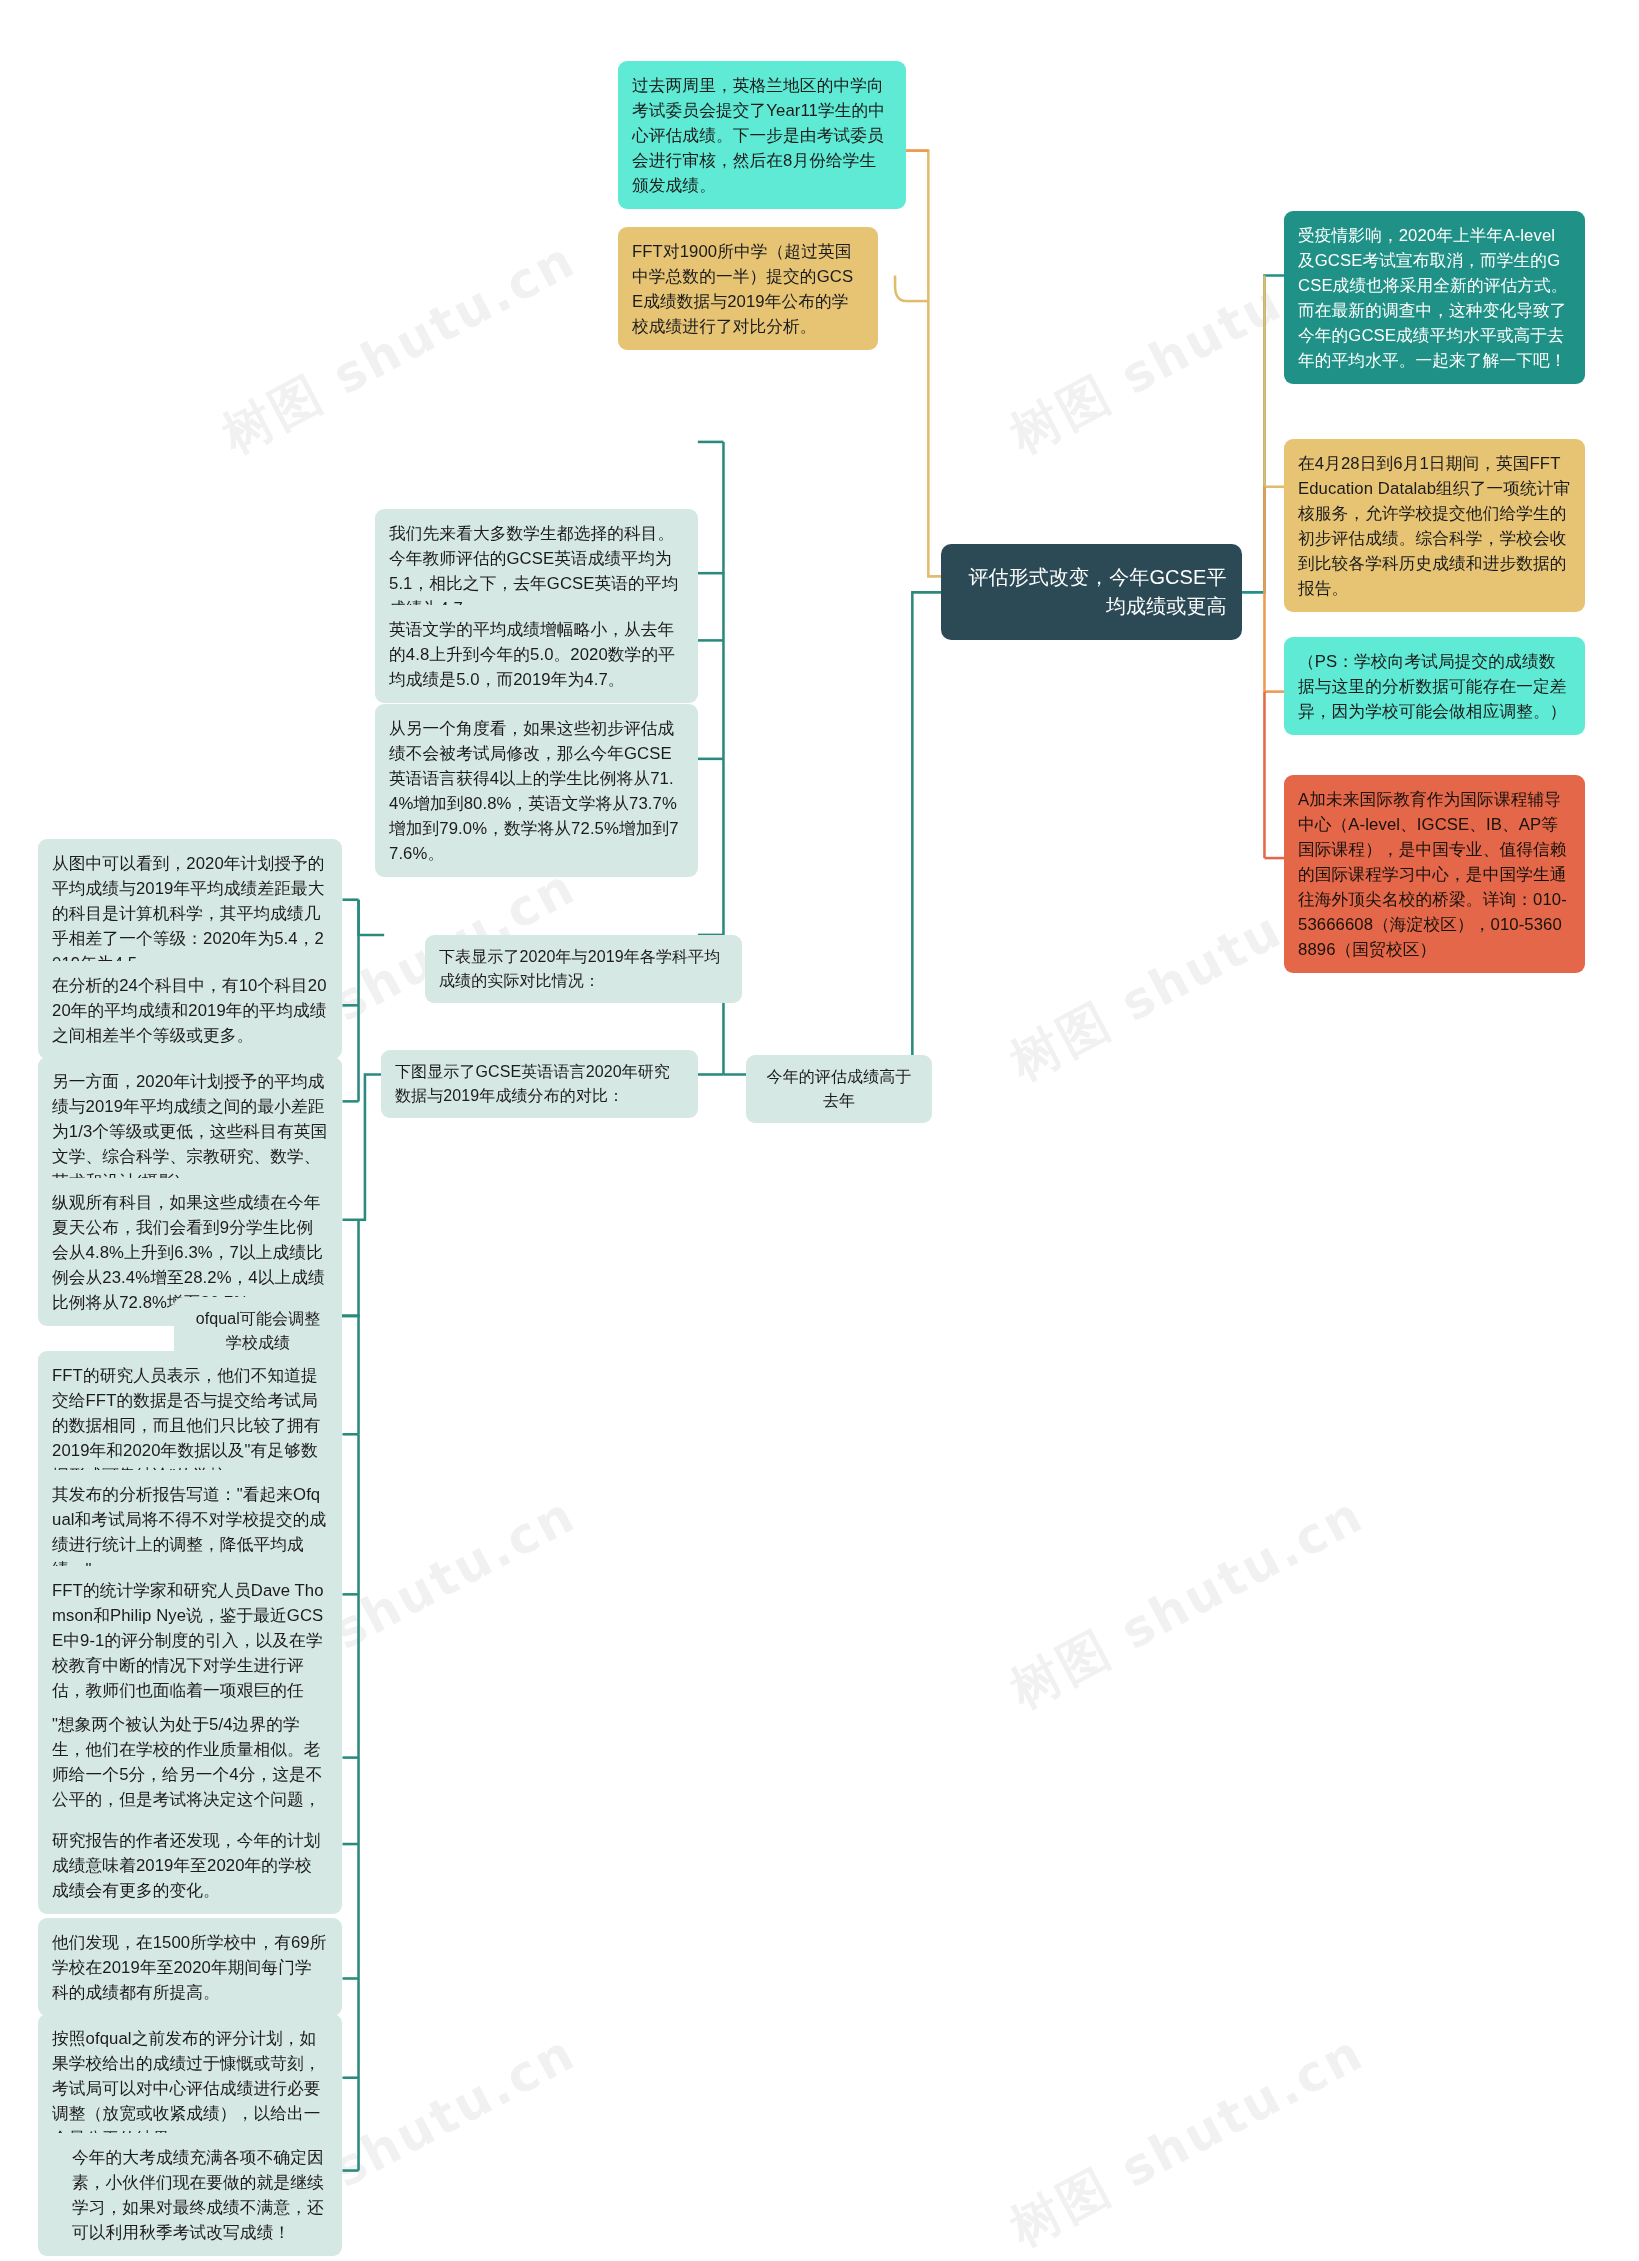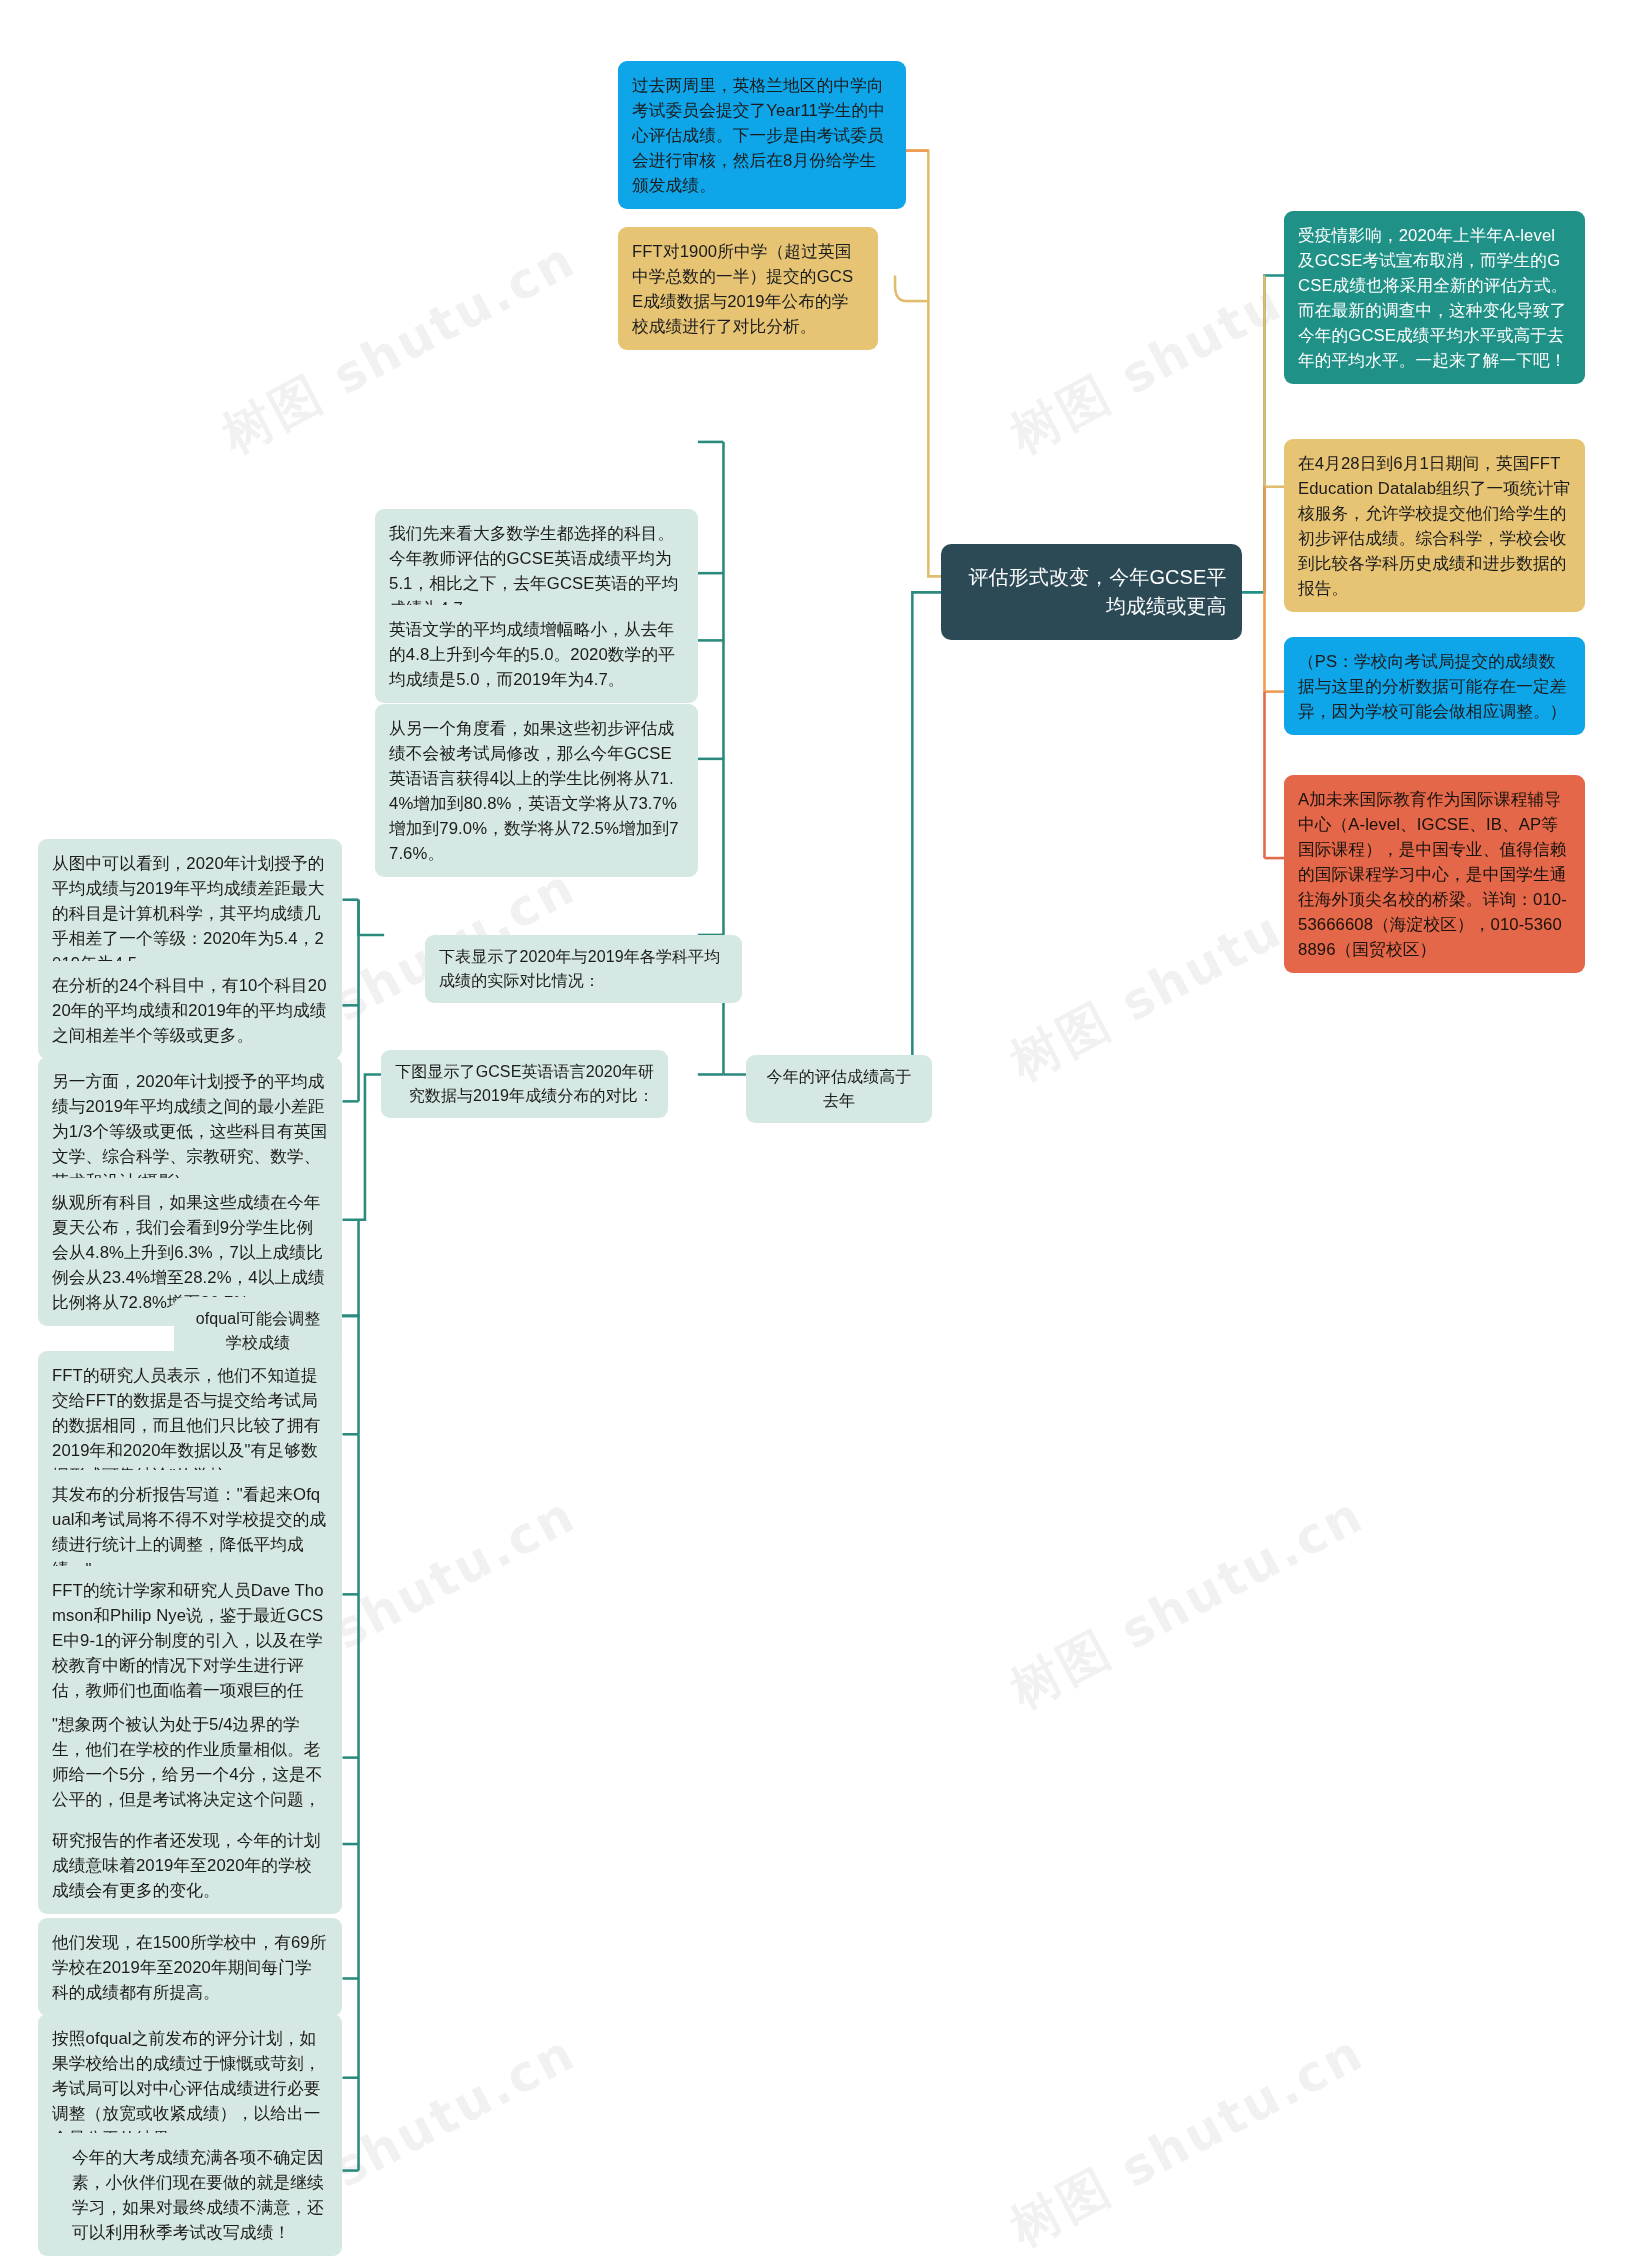--- a/index.html
+++ b/index.html
@@ -43,21 +43,21 @@
     border-radius: 9px;
     padding: 11.5px 14px;
     line-height: 1.50;
     font-size: 16.7px;
     color: #1b1b1b;
     word-break: break-all;
     letter-spacing: 0.1px;
   }
   .node.mint   { background: #d6e8e3; }
   .node.gold   { background: #e6c474; }
-  .node.orange { background: #0ea5e9; }
+  .node.orange { background: #5eead4; }
   .node.teal   { background: #1f9186; color:#ffffff; }
   .node.red    { background: #e36748; color:#18110d; }
   .node.root {
     background: #2b4a55;
     color: #ffffff;
     text-align: right;
     font-size: 20px;
     line-height: 1.45;
     padding: 16.7px 15.4px;
     border-radius: 10.2px;
@@ -160,21 +160,21 @@
   </div>
 
   <div class="node mint" style="left:375px; top:704px; width:323px;">
     <span>从另一个角度看，如果这些初步评估成绩不会被考试局修改，那么今年GCSE英语语言获得4以上的学生比例将从71.4%增加到80.8%，英语文学将从73.7%增加到79.0%，数学将从72.5%增加到77.6%。</span>
   </div>
 
   <div class="node mint small" style="left:381px; top:935px; width:317px;margin-left:44px;">
     <span>下表显示了2020年与2019年各学科平均成绩的实际对比情况：</span>
   </div>
 
-  <div class="node mint small" style="left:381px; top:1050px; width:287px;text-align:right;">
+  <div class="node mint small" style="left:381px; top:1050px; width:317px;">
     <span>下图显示了GCSE英语语言2020年研究数据与2019年成绩分布的对比：</span>
   </div>
 
   <div class="node mint small" style="left:746px; top:1055px; width:186px; text-align:center;">
     <span>今年的评估成绩高于去年</span>
   </div>
 
   <div class="node mint" style="left:38px; top:839px; width:304px;">
     <span>从图中可以看到，2020年计划授予的平均成绩与2019年平均成绩差距最大的科目是计算机科学，其平均成绩几乎相差了一个等级：2020年为5.4，2019年为4.5。</span>
   </div>

